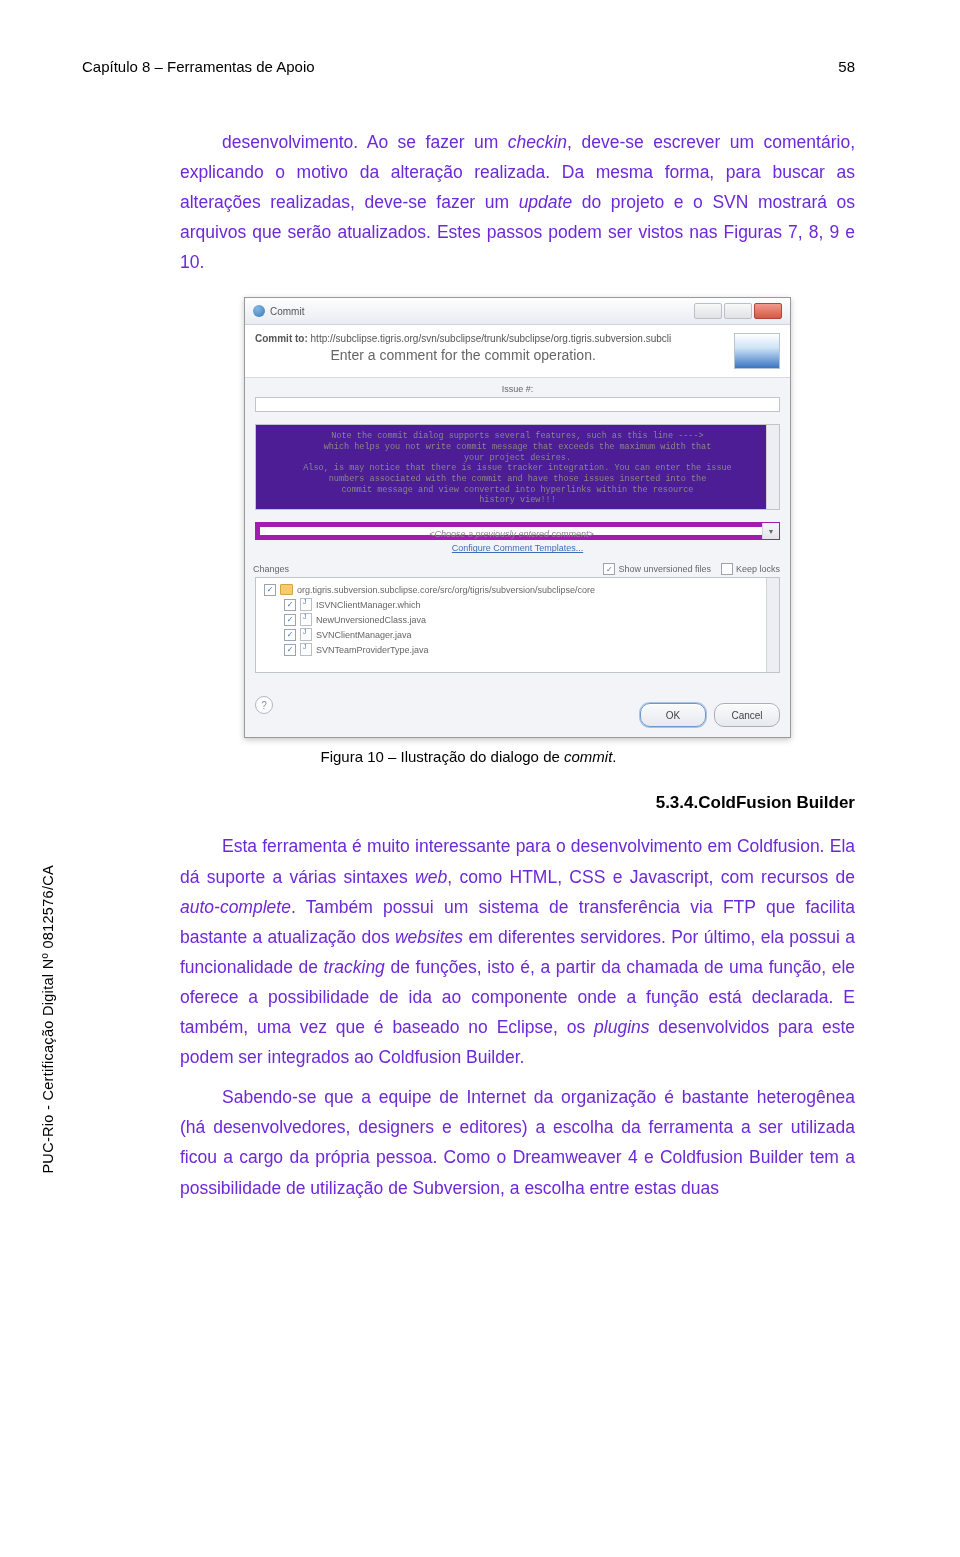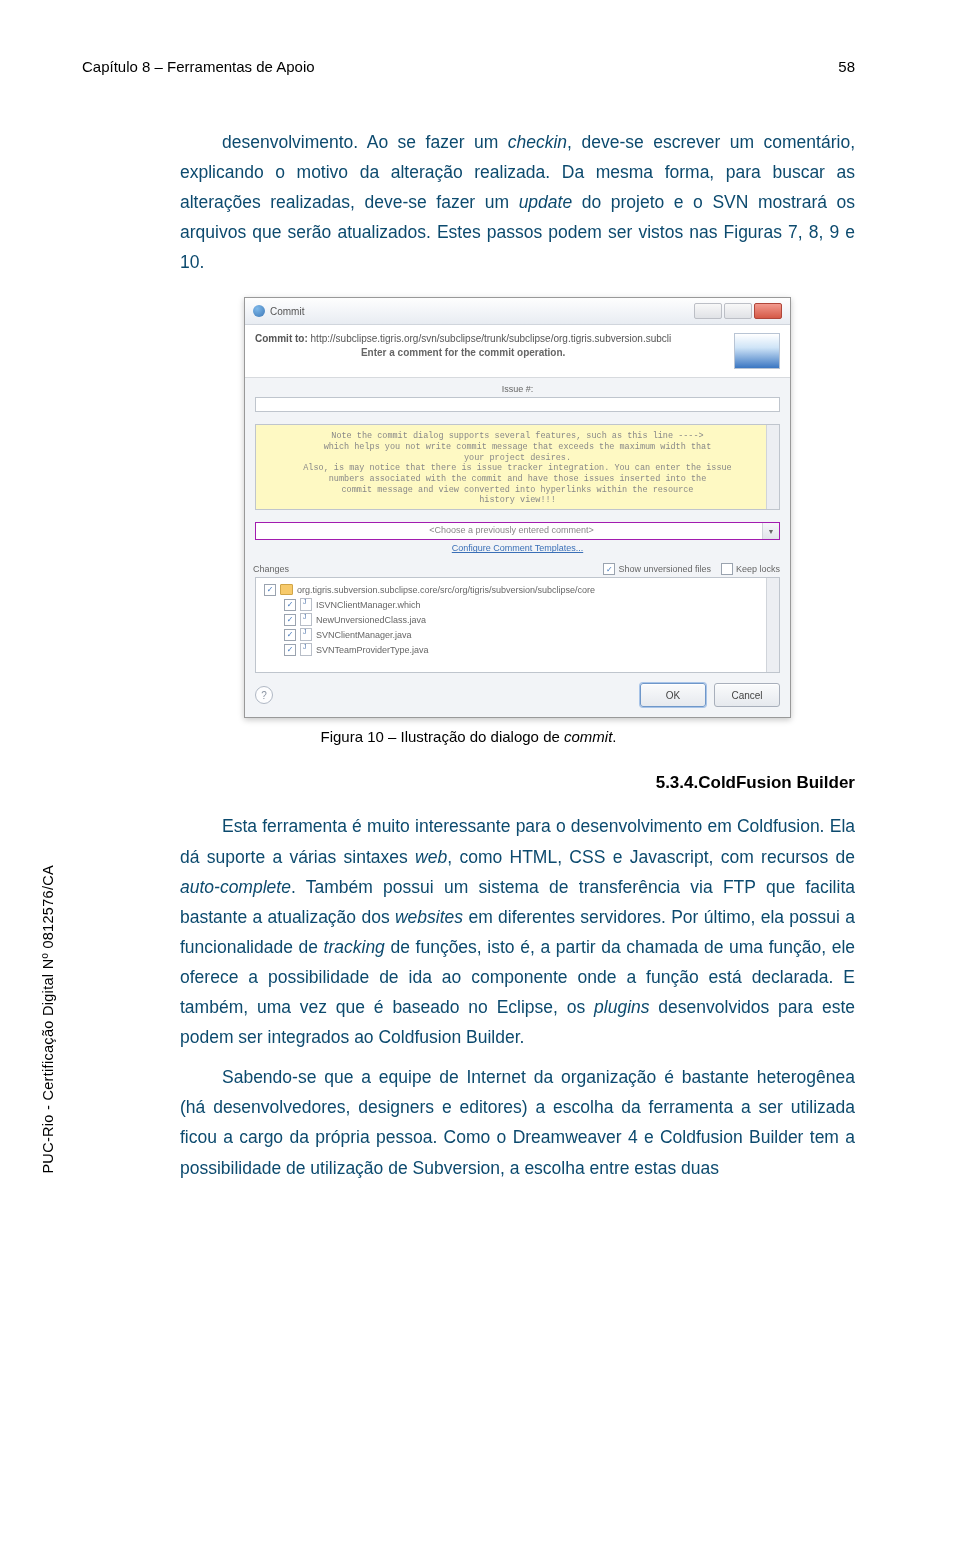--- a/index.html
+++ b/index.html
@@ -20,21 +20,21 @@
       font-size: 15px;
       color: #000;
       margin-bottom: 52px;
       display: flex;
       justify-content: space-between;
     }
     .body-text {
       font-size: 17.5px;
       line-height: 1.72;
       text-align: justify;
-      color: #0c4a6e;
+      color: #6d28d9;
       margin: 0 0 0 98px;
     }
     .body-text p {
       margin: 0 0 10px 0;
     }
     .indent {
       text-indent: 42px;
     }
     .italic { font-style: italic; }
     .figure {
@@ -106,41 +106,41 @@
       background: #fff;
       padding: 8px 10px;
       display: flex;
       justify-content: space-between;
       align-items: flex-start;
       border-bottom: 1px solid #d7dade;
     }
     .cd-header-text { font-size: 10px; }
     .cd-header-text .row1 { font-size: 10px; margin-bottom: 3px; }
     .cd-header-text .row1 b { font-weight: bold; }
-    .cd-header-text .row2 { color: #666; font-size: 10px; font-weight: bold; }
+    .cd-header-text .row2 { color: #666; font-size: 14px; }
     .cd-logo {
       width: 44px; height: 34px;
       background: linear-gradient(180deg, #ffffff 0%, #cfe4f7 40%, #3a76c2 100%);
       border: 1px solid #b8c4d4;
     }
     .cd-section {
       padding: 6px 10px;
     }
     .cd-label { font-size: 9px; color: #666; margin-bottom: 3px; display:block;}
     .cd-issue input {
       width: 100%;
       height: 15px;
       border: 1px solid #bfc5cd;
       background: #fff;
       box-sizing: border-box;
       font-size: 9px;
       padding: 1px 4px;
     }
     .cd-mono {
-      background: #fef9c3;
+      background: #4c1d95;
       border: 1px solid #bfc5cd;
       padding: 6px;
       font-family: 'Courier New', monospace;
       font-size: 8.5px;
       color: #888;
       line-height: 1.25;
       height: 86px;
       overflow: hidden;
       position: relative;
       box-sizing: border-box;
@@ -148,27 +148,28 @@
     .cd-mono .sbar {
       position: absolute;
       right: 0; top: 0;
       width: 12px; height: 100%;
       background: #eceef2;
       border-left: 1px solid #d0d4da;
     }
     .cd-dd {
       width: 100%;
       height: 18px;
-      border: 1px solid #a21caf;
+      border: 5px solid #a21caf;
       background: #fff;
       box-sizing: border-box;
       font-size: 9px;
       padding: 2px 18px 2px 6px;
       color: #888;
       position: relative;
+      font-style: italic;
     }
     .cd-dd-wrap { position: relative; }
     .cd-dd-arrow {
       position: absolute; right: 1px; top: 1px;
       width: 16px; height: 16px;
       background: linear-gradient(#f6f7fa,#e1e4ea);
       border-left: 1px solid #cfd3da;
       display: flex; align-items: center; justify-content: center;
       color: #666;
       font-size: 7px;
@@ -260,25 +261,26 @@
       display: flex; align-items: center; justify-content: center;
       font-size: 10px;
       background: #fdfdfe;
     }
     .cd-buttons { display: flex; gap: 8px; }
     .cd-btn {
       min-width: 64px;
       height: 22px;
       background: linear-gradient(#fafbfc,#e6e9ee);
       border: 1px solid #a8afbb;
-      border-radius: 3px;
+      border-radius: 10px;
       font-size: 10px;
       color: #444;
       display: flex; align-items: center; justify-content: center;
       box-shadow: inset 0 1px 0 #fff;
+      margin-top: 20px;
     }
     .cd-btn.primary {
       border-color: #6f97c9;
       box-shadow: 0 0 0 1px #a8c4e8, inset 0 1px 0 #fff;
     }
   </style>
 </head>
 <body>
 
 <div class="page">

